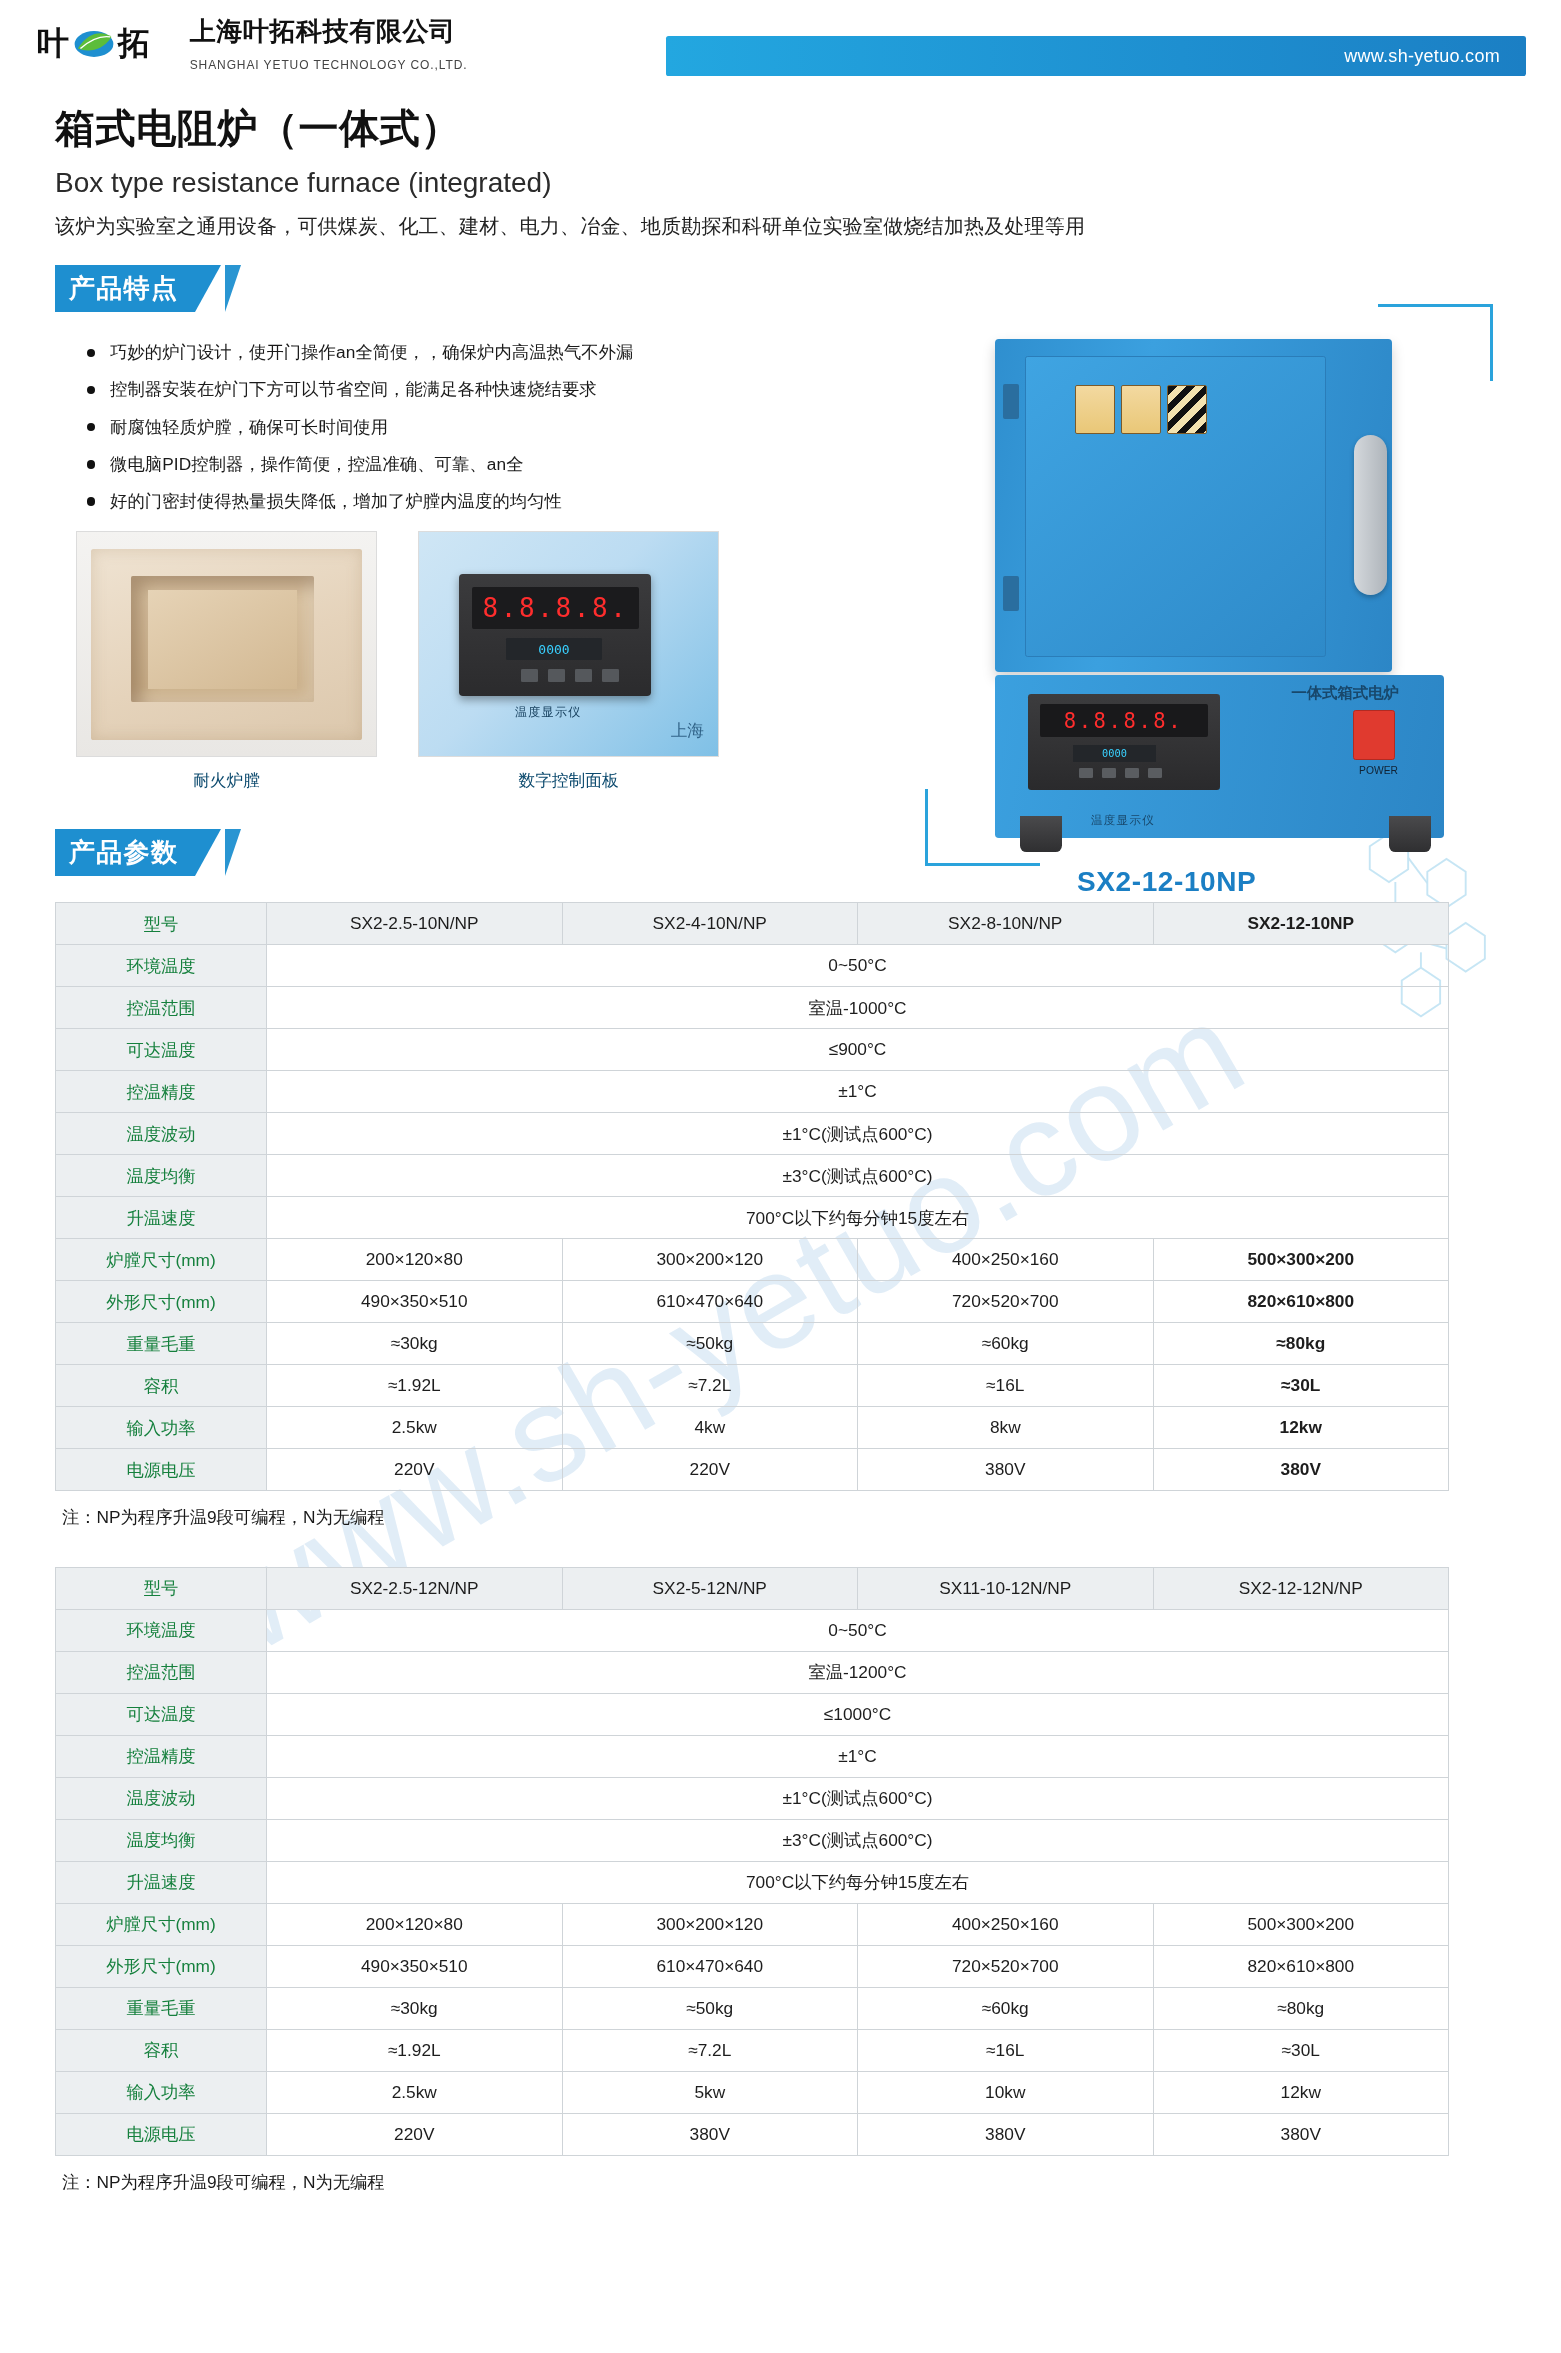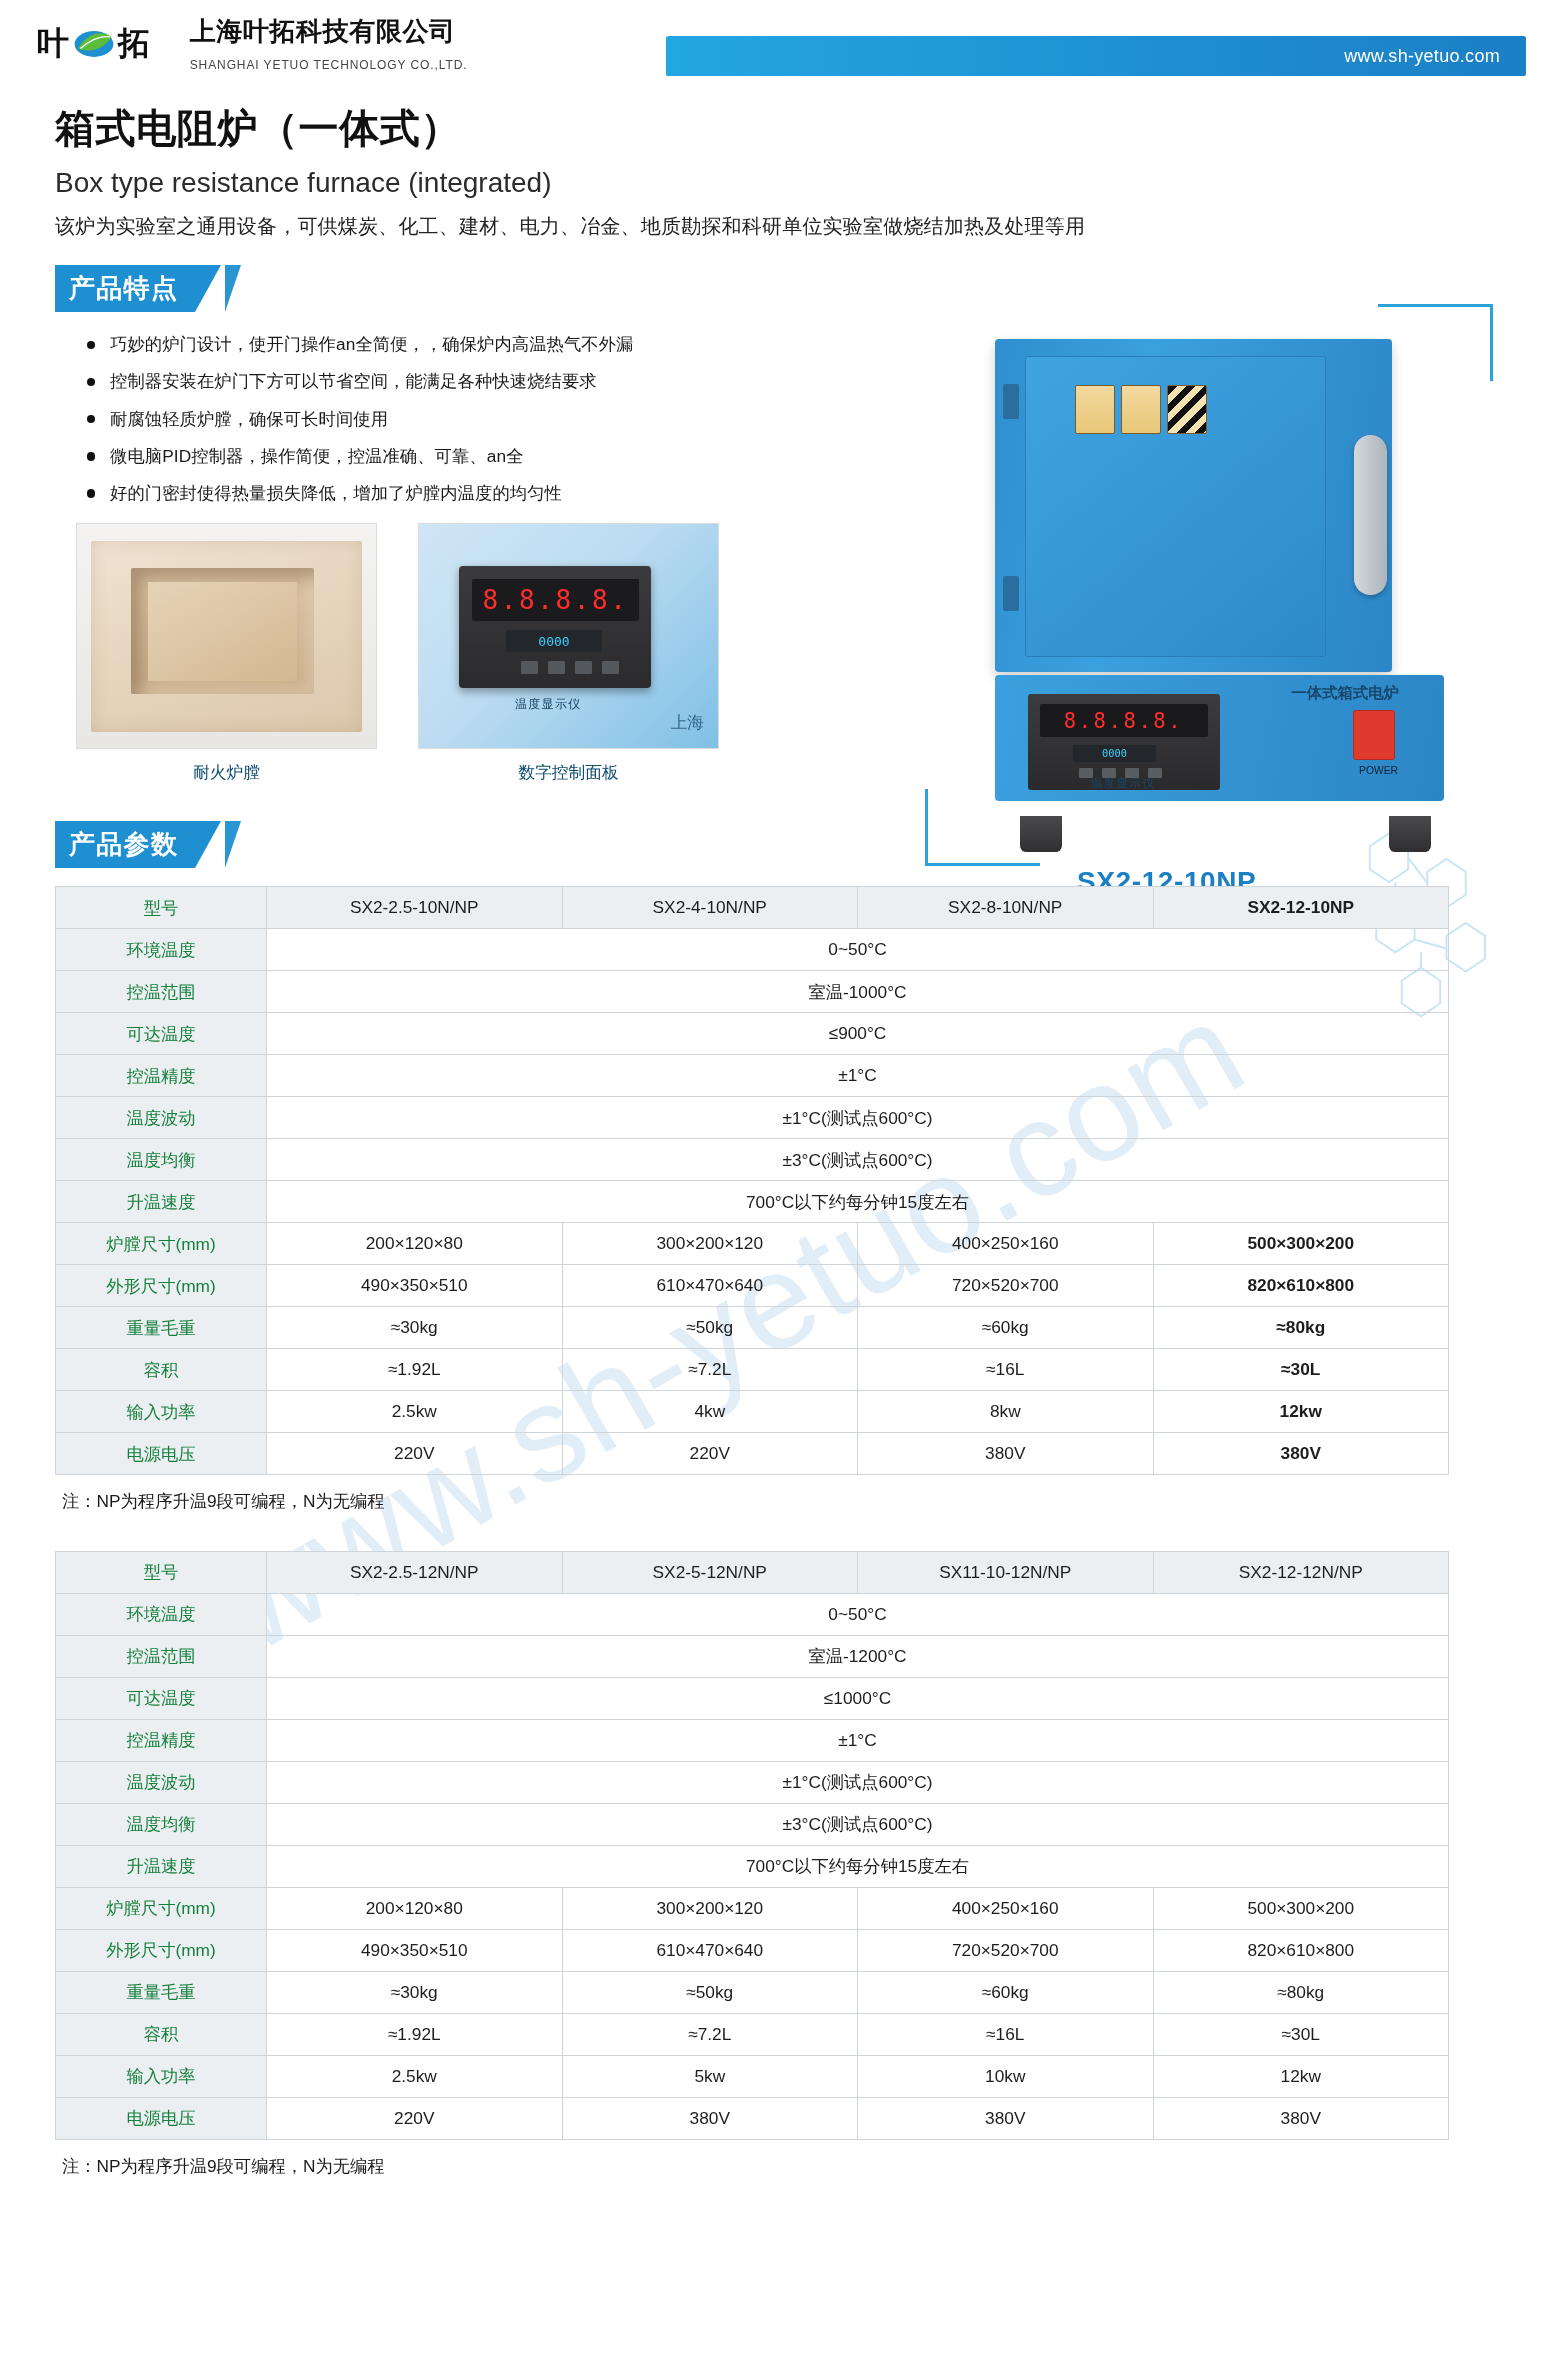--- a/index.html
+++ b/index.html
@@ -95,21 +95,21 @@
     font-size: 28px; color:#2b2b2b; margin-top: 10.3px; font-weight: 400;
     font-family: "Liberation Sans", sans-serif;
   }
   .desc {
     font-size: 20px; color:#222; margin-top: 14px; letter-spacing: 0.2px;
   }
 
   
   .section-banner {
     position: relative;
-    margin: 26px 0 4px 55px;
+    margin: 26px 0 12px 55px;
     display: inline-flex;
     align-items: center;
     height: 45px;
   }
   .banner-body {
     background: #1e8fd0;
     height: 47px;
     display:flex; align-items:center;
     padding: 0 16.7px 0 14px;
     color: #fff;
@@ -261,21 +261,21 @@
     box-shadow: 0 2.6px 5.1px rgba(0,0,0,.25);
   }
   .fur-labels { position:absolute; left: 49px; top: 28px; display:flex; gap: 6.4px; }
   .fur-labels i {
     display:block; width: 40px; height: 49px; border:1.3px solid #7a5a2a; border-radius:1.9px;
   }
   .fl1 { background: linear-gradient(#f3d9a0,#e9c777); }
   .fl2 { background: linear-gradient(#f3d9a0,#e9c777); }
   .fl3 { background: repeating-linear-gradient(135deg,#111 0 6.4px,#f4e3b0 6.4px 13px); }
   .fur-base {
-    position:absolute; left: 0; top: 336px; width: 449px; height: 126px;
+    position:absolute; left: 0; top: 336px; width: 449px; height: 163px;
     background: linear-gradient(100deg,#3ba0df,#2c86c6);
     border-radius: 3.8px;
   }
   .base-panel {
     position:absolute; left: 33px; top: 19px; width: 192px; height: 96px;
     background: linear-gradient(#3c3c3e,#2a2a2c);
     border-radius: 3.2px;
   }
   .base-disp {
     position:absolute; left: 11.5px; top: 10.3px; width: 168px; height: 33px;

